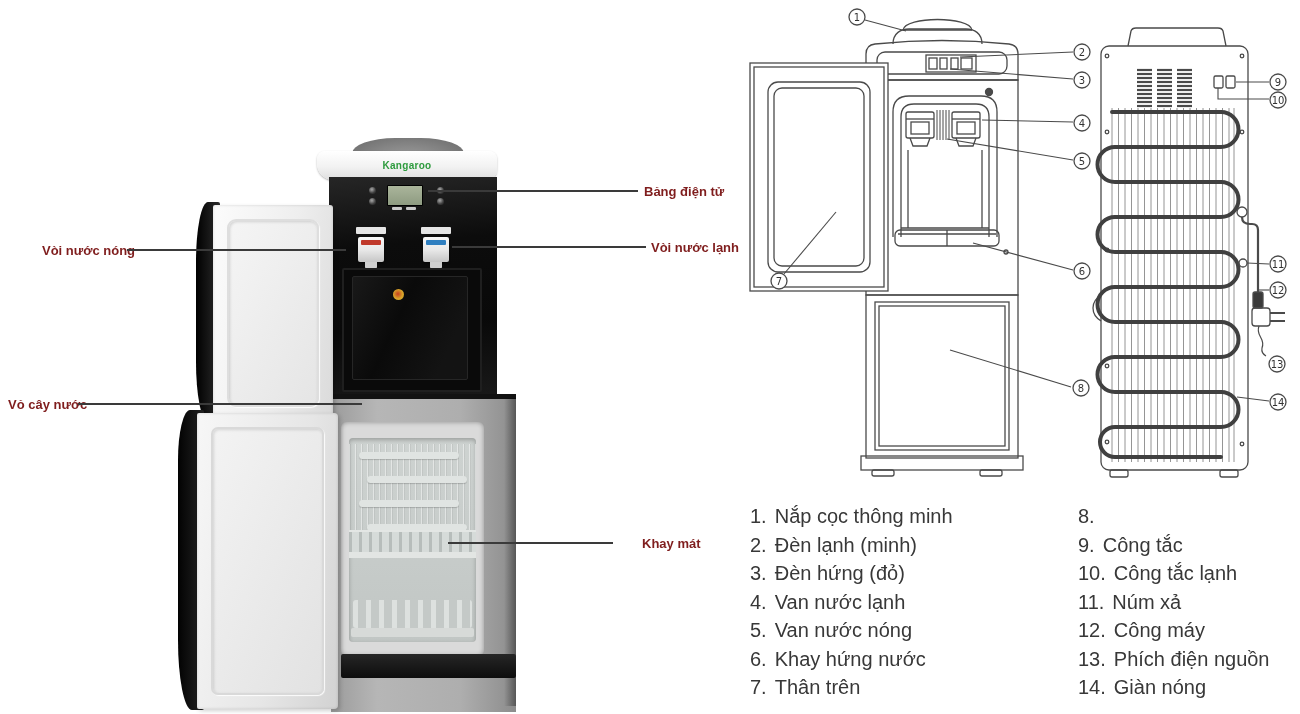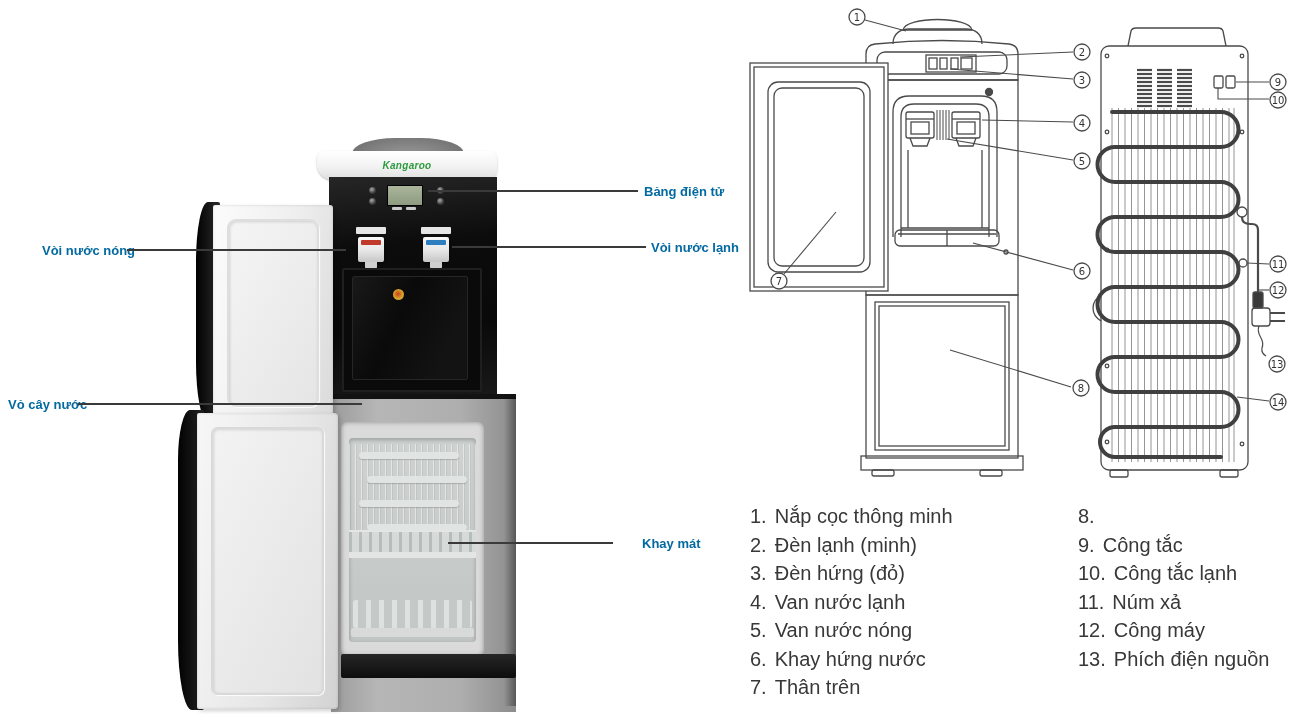--- a/index.html
+++ b/index.html
@@ -8,21 +8,21 @@
   .abs{position:absolute;}
 
   
   .dome{left:352px;top:138px;width:112px;height:20px;
         background:radial-gradient(ellipse at 50% 120%, #a3a3a3 0%, #7a7a7a 70%, #6a6a6a 100%);
         border-radius:50% 50% 12% 12% / 100% 100% 30% 30%;}
   .topcap{left:317px;top:151px;width:180px;height:29px;
         background:linear-gradient(#ffffff 0%,#f2f2f2 55%,#dedede 100%);
         border-radius:8px 8px 10px 16px;box-shadow:0 1px 2px rgba(0,0,0,.3);
         display:flex;align-items:center;justify-content:center;}
-  .brand{font-style:italic;font-weight:bold;font-size:10px;color:#2e9b3e;letter-spacing:.3px;}
+  .brand{font-weight:bold;font-size:10px;color:#2e9b3e;letter-spacing:.3px;}
   .ubody{left:329px;top:177px;width:168px;height:225px;
         background:linear-gradient(175deg,#262626 0%,#0c0c0c 30%,#090909 65%,#1a1a1a 100%);
         border-radius:0 0 2px 2px;}
   .lcd{left:387px;top:185px;width:34px;height:19px;border:1px solid #000;border-radius:1px;
         background:linear-gradient(#aab59b,#8e9b81);}
   .pbtn{width:7px;height:7px;border-radius:50%;
         background:radial-gradient(circle at 40% 35%, #999 10%, #3a3a3a 60%, #222 100%);}
   .ibar{width:10px;height:3px;background:#c9c9c9;border-radius:1px;}
   .tap{width:30px;height:44px;}
   .tap-mount{left:0;top:0;width:30px;height:7px;background:#e5e5e5;border-radius:1px;}
@@ -69,21 +69,21 @@
   .ldoor-edge{left:178px;top:410px;width:26px;height:300px;background:linear-gradient(90deg,#020202,#242424);
         border-radius:12px 2px 2px 14px / 50px 2px 2px 70px;}
   .ldoor-panel{left:197px;top:413px;width:141px;height:296px;border-radius:2px 4px 4px 2px;
         background:linear-gradient(100deg,#f7f7f7 0%,#e6e6e6 60%,#d2d2d2 100%);
         box-shadow:inset 0 0 3px rgba(0,0,0,.15),2px 2px 4px rgba(0,0,0,.18);}
   .ldoor-inner{left:14px;top:14px;width:109px;height:264px;border:2px solid #d9d9d9;border-radius:7px;
         background:linear-gradient(115deg,#f3f3f3,#e2e2e2);
         box-shadow:inset 1px 1px 3px rgba(0,0,0,.12),1px 1px 1px rgba(255,255,255,.9);}
 
   
-  .lbl{position:absolute;font-size:13px;font-weight:600;color:#0369a1;white-space:nowrap;z-index:6;}
+  .lbl{position:absolute;font-size:13px;font-weight:600;color:#7f1d1d;white-space:nowrap;z-index:6;}
   .lline{position:absolute;height:1.5px;background:#3a3a3a;z-index:6;}
 
   
   .legend-col{position:absolute;font-size:20px;line-height:28.5px;color:#383838;}
   .legend-row{display:flex;white-space:nowrap;}
   .ln{margin-right:8px;}
 
   
   #diagram-svg{position:absolute;left:740px;top:0;z-index:4;}
 </style>
@@ -448,15 +448,19 @@
         <span>Núm xả</span>
       </div>
     <div class="legend-row">
         <span class="ln">12.</span>
         <span>Công máy</span>
       </div>
     <div class="legend-row">
         <span class="ln">13.</span>
         <span>Phích điện nguồn</span>
       </div>
+    <div class="legend-row">
+        <span class="ln">14.</span>
+        <span>Giàn nóng</span>
+      </div>
   </div>
 
 </div>
 
 </body></html>

